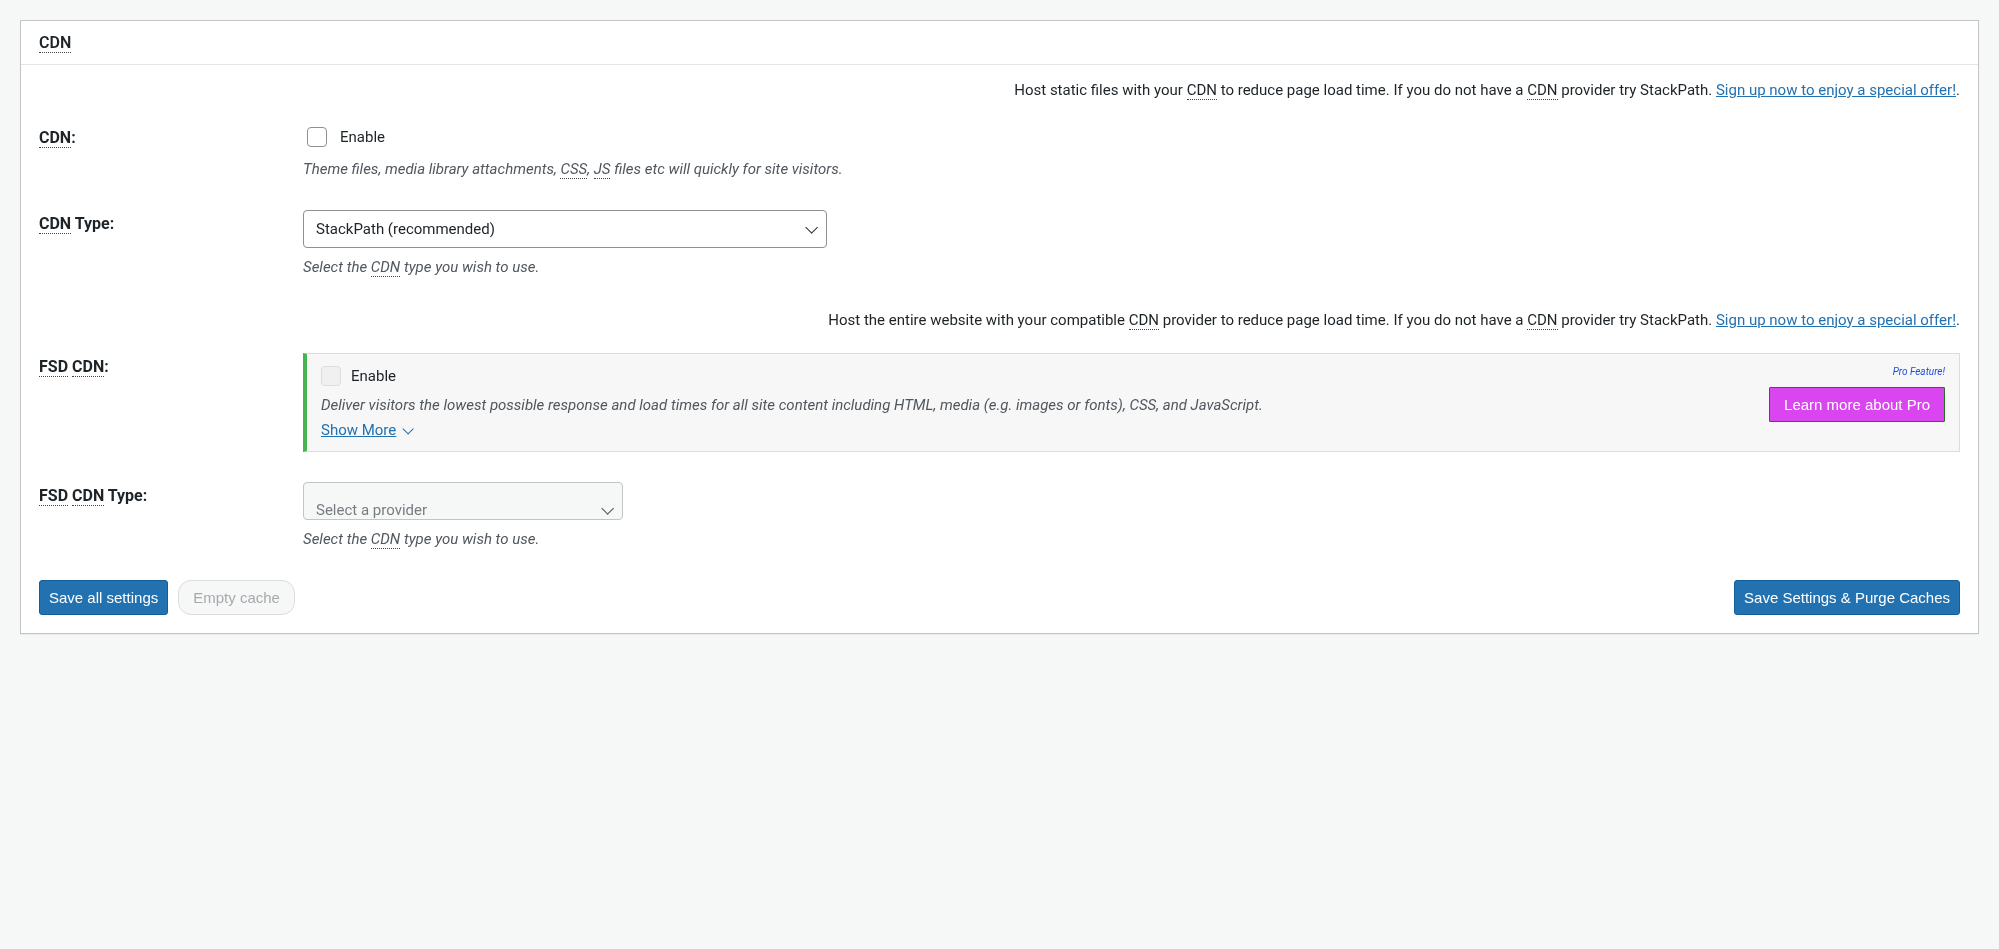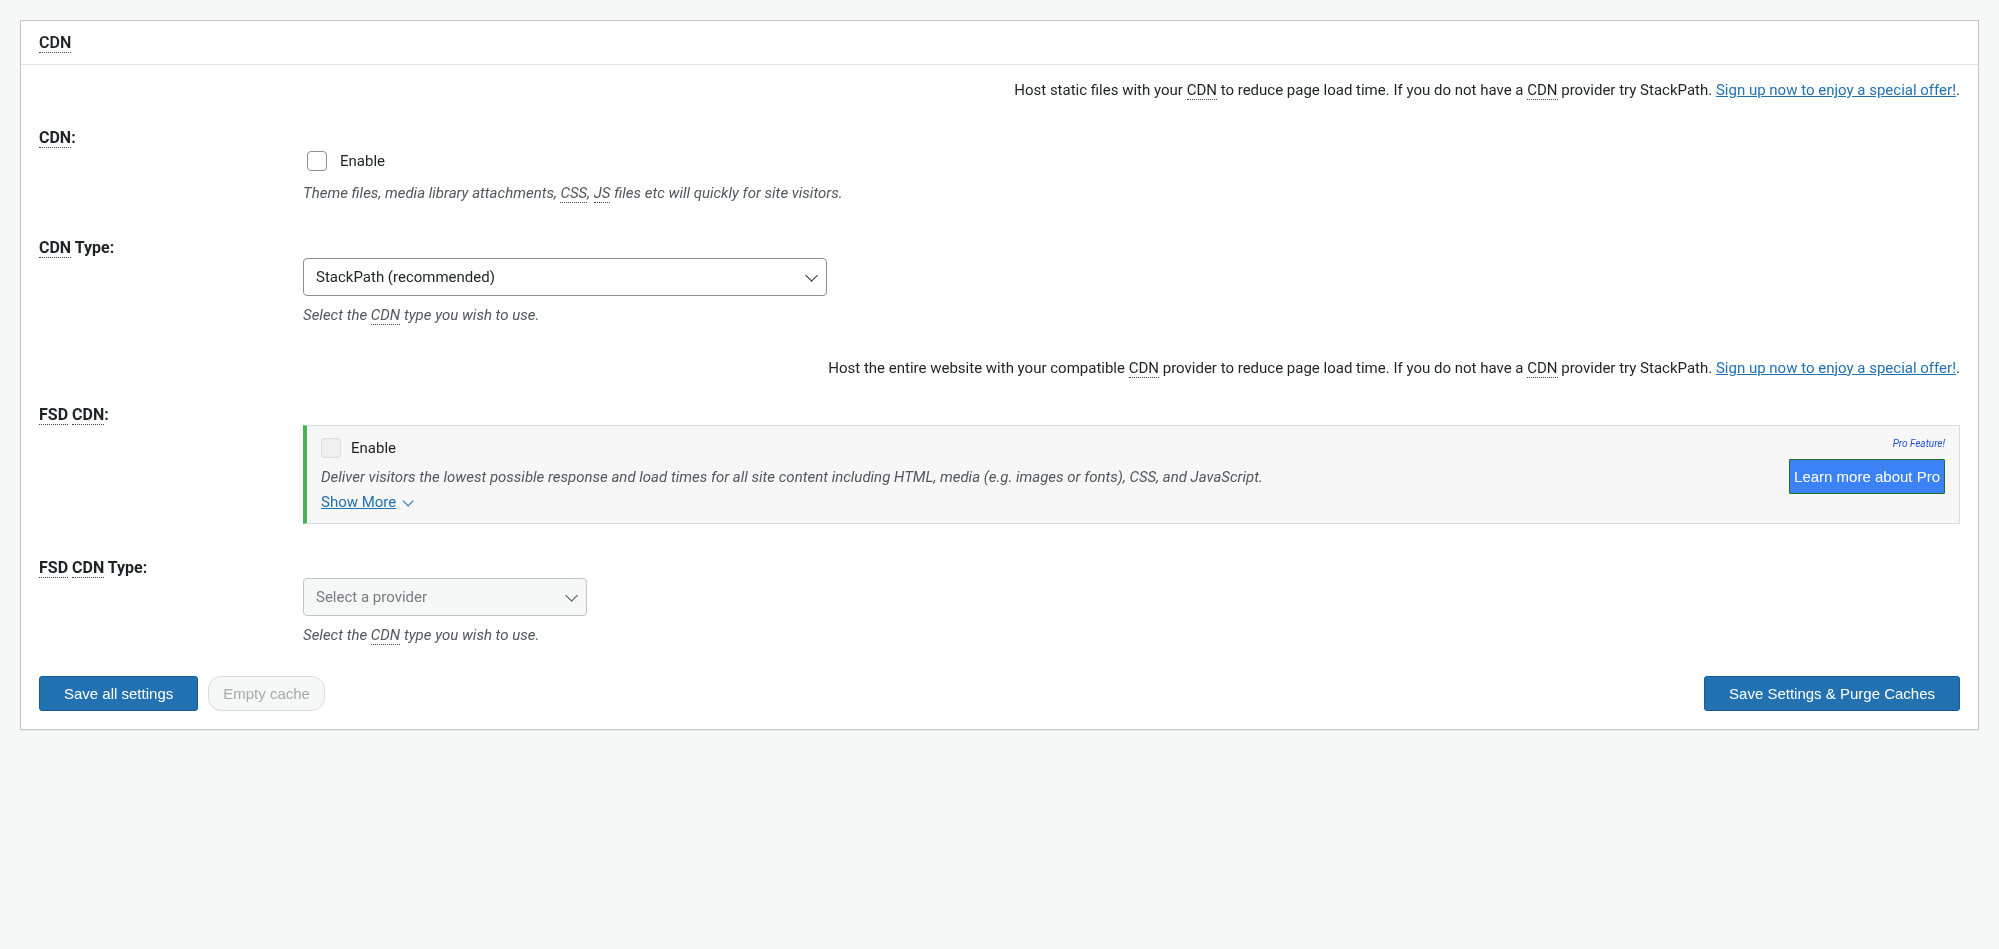--- a/index.html
+++ b/index.html
@@ -50,21 +50,20 @@
     }
     .label-col {
       width: 264px;
       flex-shrink: 0;
       padding-top: 4px;
       font-weight: 700;
       font-size: 16px;
     }
     .field-col {
       flex: 1;
-      margin-top: 24px;
     }
     .checkbox-row {
       display: flex;
       align-items: center;
       gap: 10px;
     }
     .checkbox {
       appearance: none;
       width: 20px;
       height: 20px;
@@ -95,25 +94,26 @@
       font-size: 15px;
       border: 1px solid #8c8f94;
       border-radius: 4px;
       background: #fff;
       display: flex;
       align-items: center;
       justify-content: space-between;
       cursor: pointer;
     }
     .select.disabled {
-      width: 284px;
+      width: 320px;
       background: #f6f7f7;
       color: #787c82;
       border-color: #c3c4c7;
       cursor: default;
+      align-items: flex-end;
     }
     .chevron {
       display: inline-block;
     }
     .chevron::before {
       content: '';
       display: inline-block;
       width: 8px;
       height: 8px;
       border-right: 1.5px solid #2c3338;
@@ -139,25 +139,25 @@
     }
     .pro-feature {
       font-style: italic;
       font-size: 10px;
       color: #1d4ed8;
       display: block;
       margin-bottom: 10px;
     }
     .btn-green {
       display: inline-block;
-      background: #3b82f6;
+      background: #d946ef;
       color: #fff;
       border: 1px solid #247024;
       border-radius: 1px;
-      padding: 8px 4px;
+      padding: 8px 14px;
       font-size: 15px;
       cursor: pointer;
     }
     .show-more {
       display: inline-flex;
       align-items: center;
       gap: 6px;
       cursor: pointer;
       margin-top: 4px;
     }
@@ -173,21 +173,21 @@
     }
     .footer-left {
       display: flex;
       gap: 10px;
     }
     .btn-primary {
       background: #2271b1;
       color: #fff;
       border: 1px solid #135e96;
       border-radius: 3px;
-      padding: 8px 24px;
+      padding: 8px 9px;
       font-size: 15px;
       cursor: pointer;
     }
     .btn-secondary {
       background: #f6f7f7;
       color: #a7aaad;
       border: 1px solid #dcdcde;
       border-radius: 13px;
       padding: 8px 14px;
       font-size: 15px;

